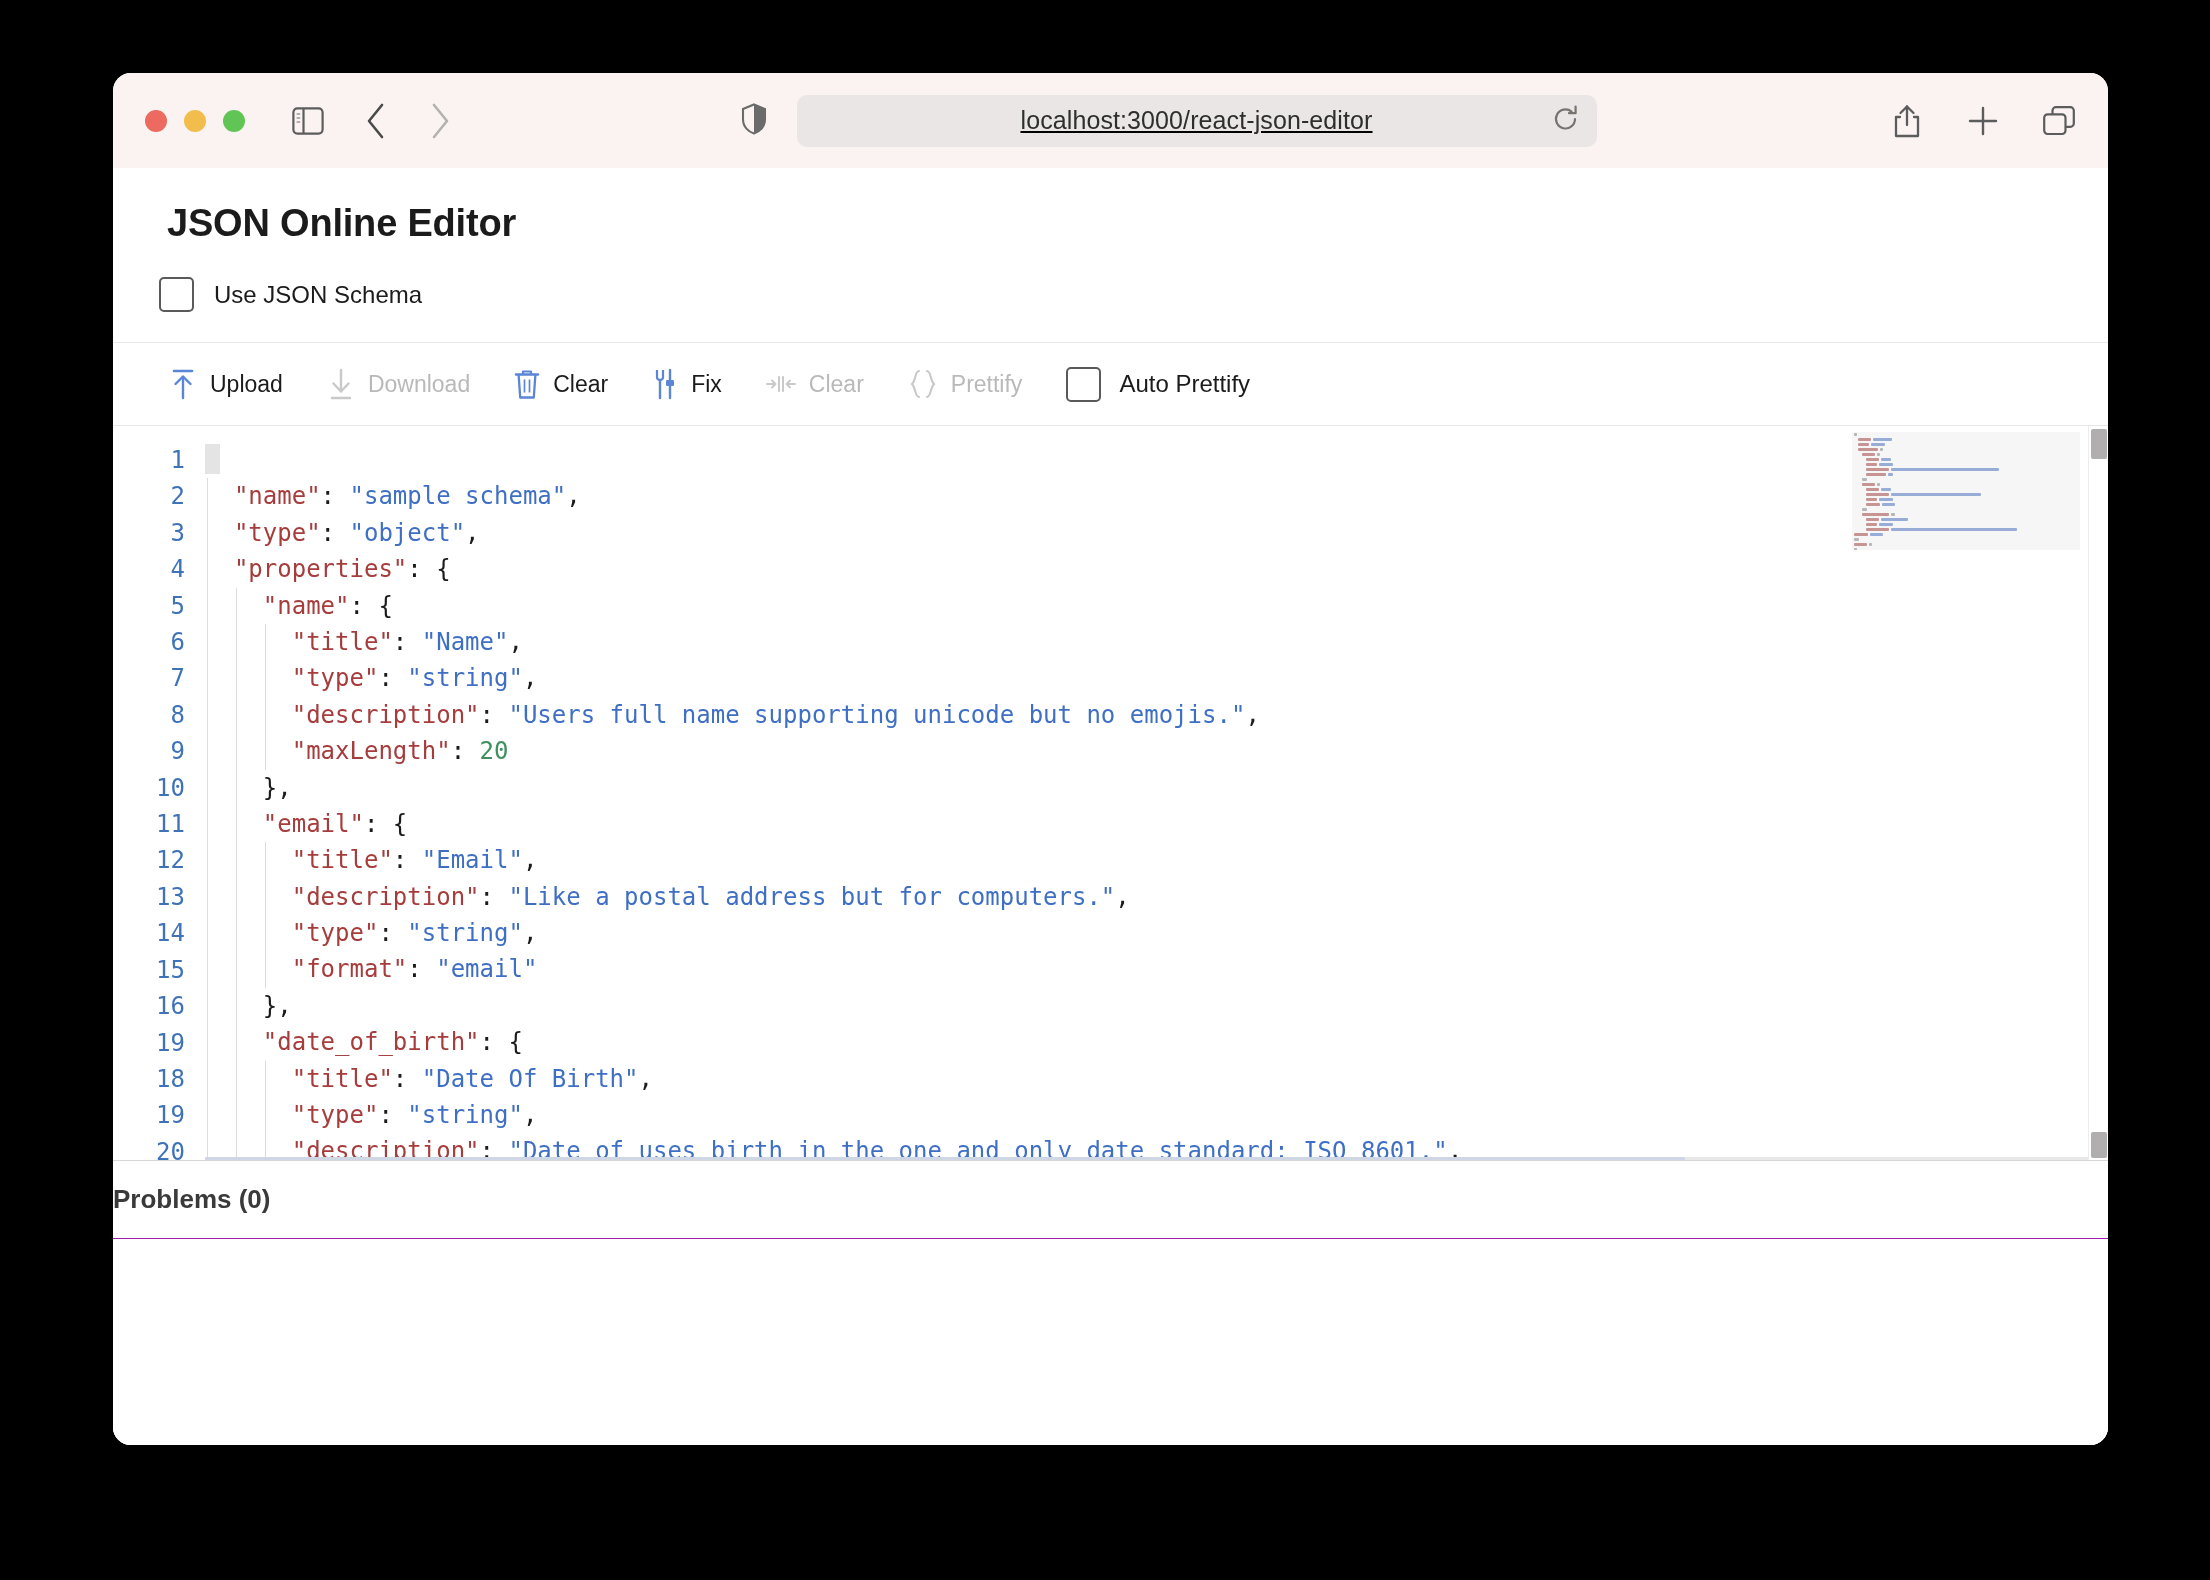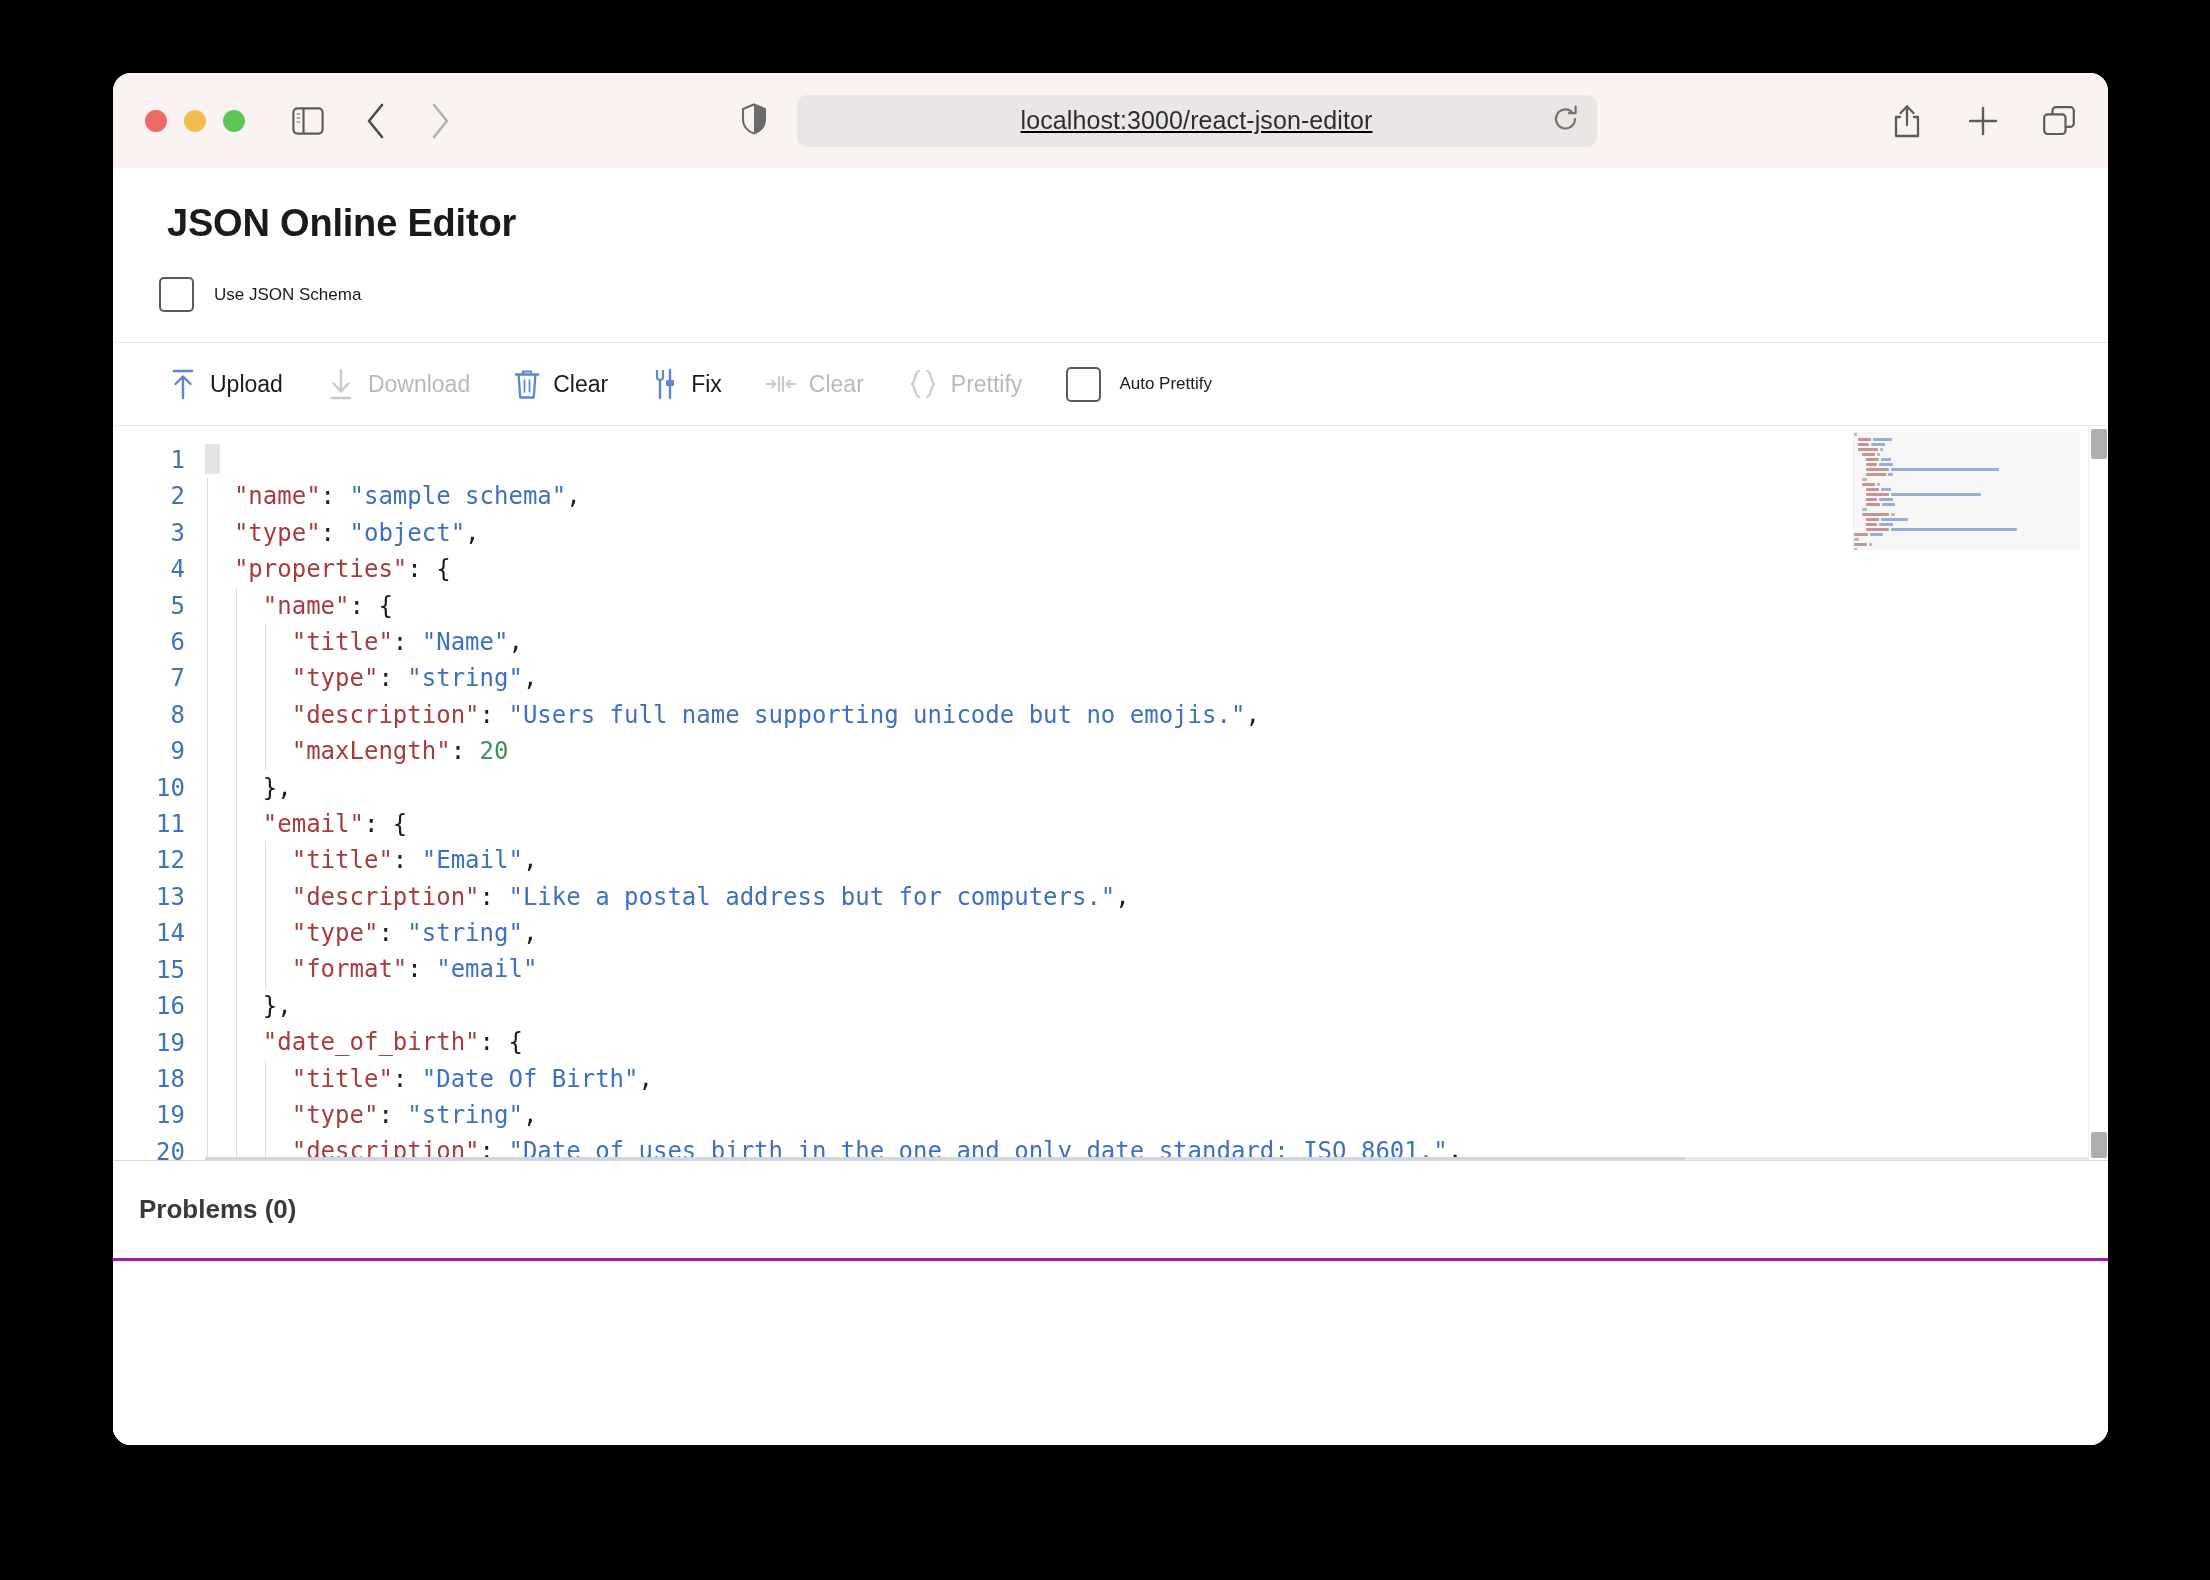--- a/index.html
+++ b/index.html
@@ -132,21 +132,21 @@
     padding: 32px 0 0 46px;
   }
   .cbox {
     width: 35px; height: 35px;
     border: 2.4px solid #5a5a5a;
     border-radius: 5px;
     background: #ffffff;
     flex: none;
   }
   .cbox-label {
-    font-size: 17px;
+    font-size: 24px;
     color: #1b1b1b;
   }
 
   .toolbar-sep {
     height: 1px;
     background: #e6e6e6;
     margin-top: 30px;
   }
 
   
@@ -300,25 +300,24 @@
 
   .editor-bottom-line {
     position: absolute;
     left: 0; right: 0; bottom: 0;
     height: 1px;
     background: #d8d8d8;
   }
 
   
   .problems {
-    height: 100px;
-    display: flex;
-    align-items: center;
-    padding-left: 26px;
-    border-bottom: 3px solid #a21caf;
+    height: 78px;
+    display: flex;
+    align-items: center;
+    border-bottom: 1px solid #a21caf;
     flex: none;
     background: #ffffff;
   }
   .problems-label {
     font-size: 26px;
     font-weight: bold;
     color: #3a3a3a;
   }
 
   .problems-body { flex: 1; background: #ffffff; }

